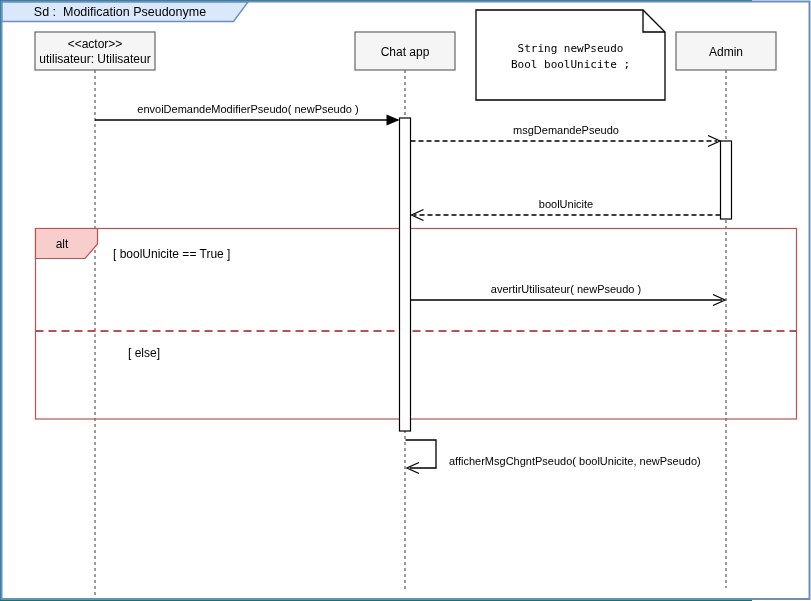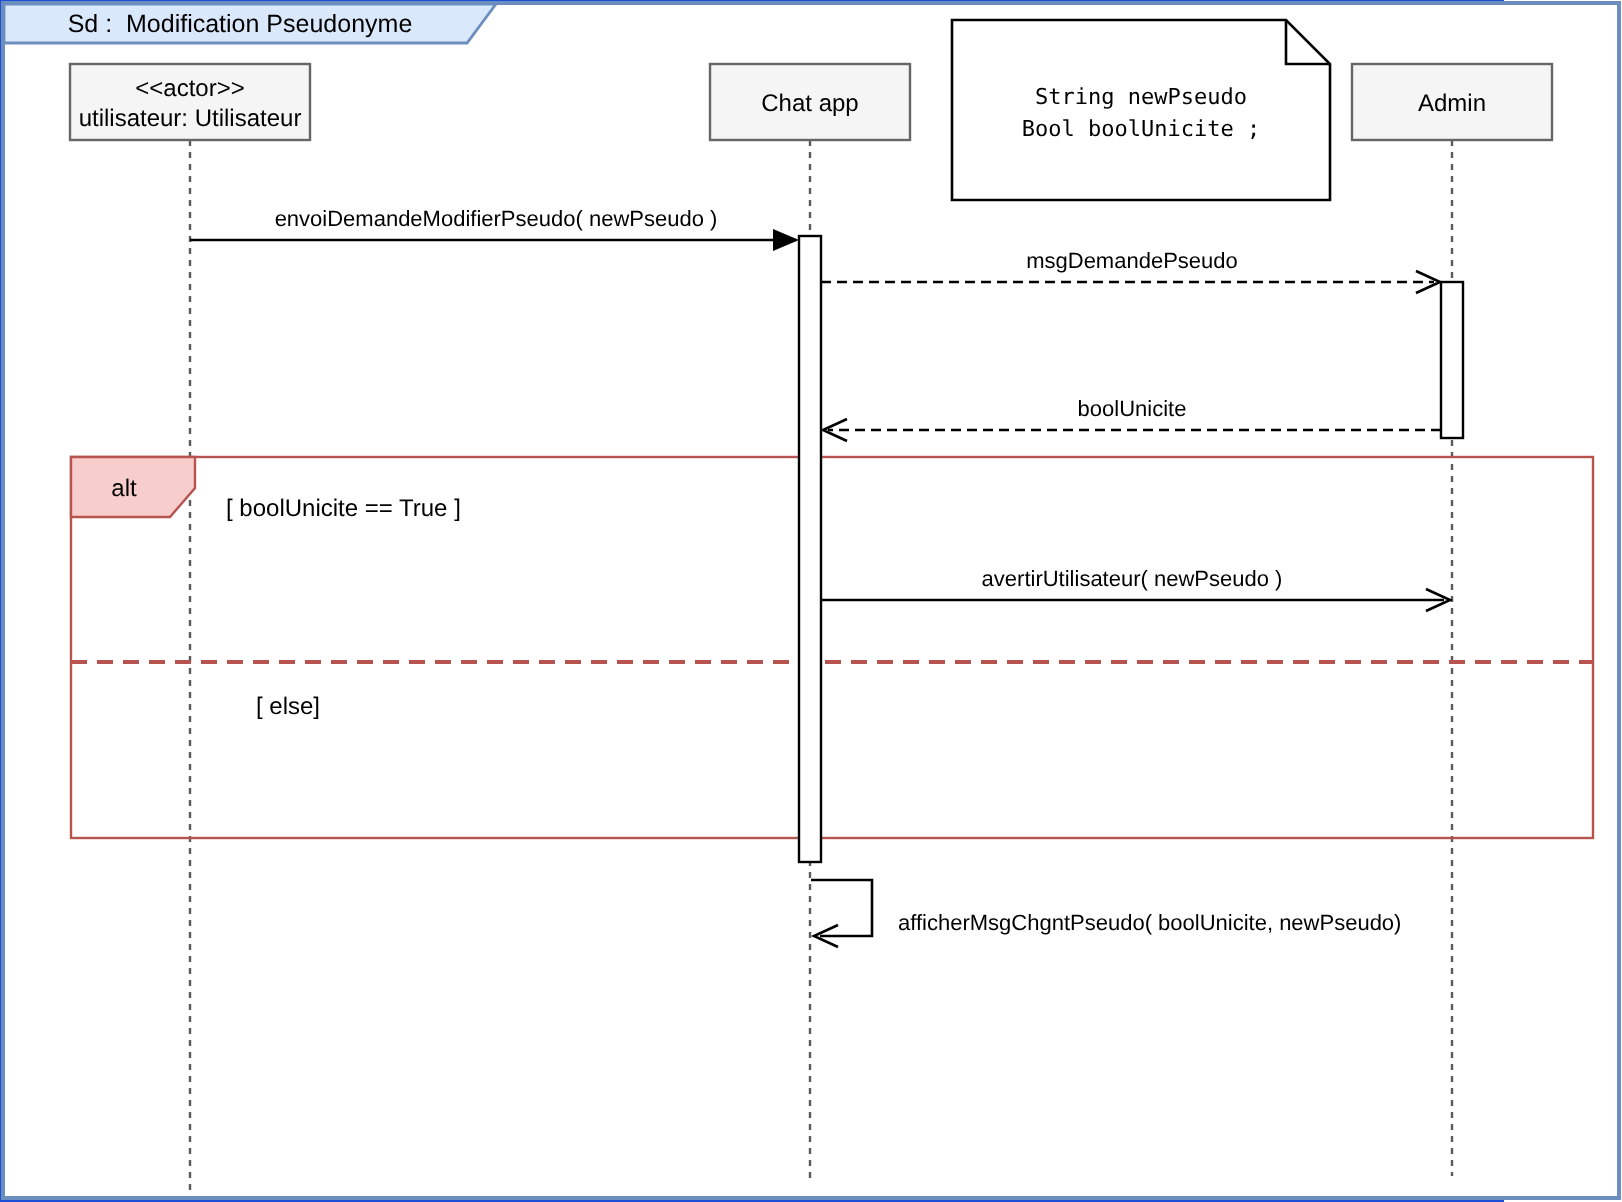--- a/index.html
+++ b/index.html
@@ -1,16 +1,16 @@
 <!DOCTYPE html>
 <html style="--frame-stroke: #6c8ebf; --tab-fill: #dae8fc; --box-fill: #f5f5f5; --box-stroke: #666666; --lifeline: #5b5b5b; --alt-stroke: #b85450; --alt-label-fill: #f8cecc; --note-fill: #ffffff; --note-stroke: #000000;"><head>
 <meta charset="utf-8">
 <style>
   html,body{margin:0;padding:0;background:#ffffff;}
-  .stage{position:relative;width:752px;height:601px;background:#1d4ed8;}
+  .stage{position:relative;width:752px;height:601px;background:#0f766e;}
   svg{display:block;}
   
   .frame-rect{fill:#ffffff;stroke:var(--frame-stroke);stroke-width:2;}
   .frame-tab{fill:var(--tab-fill);stroke:var(--frame-stroke);stroke-width:1.4;}
   .title-text{font-family:"Liberation Sans",sans-serif;font-size:12.5px;fill:#000;}
   
   .participant-box{fill:var(--box-fill);stroke:var(--box-stroke);stroke-width:1.2;}
   .ptext{font-family:"Liberation Sans",sans-serif;font-size:12px;fill:#000;}
   
   .lifeline{stroke:var(--lifeline);stroke-width:1.2;stroke-dasharray:3 3;fill:none;}

